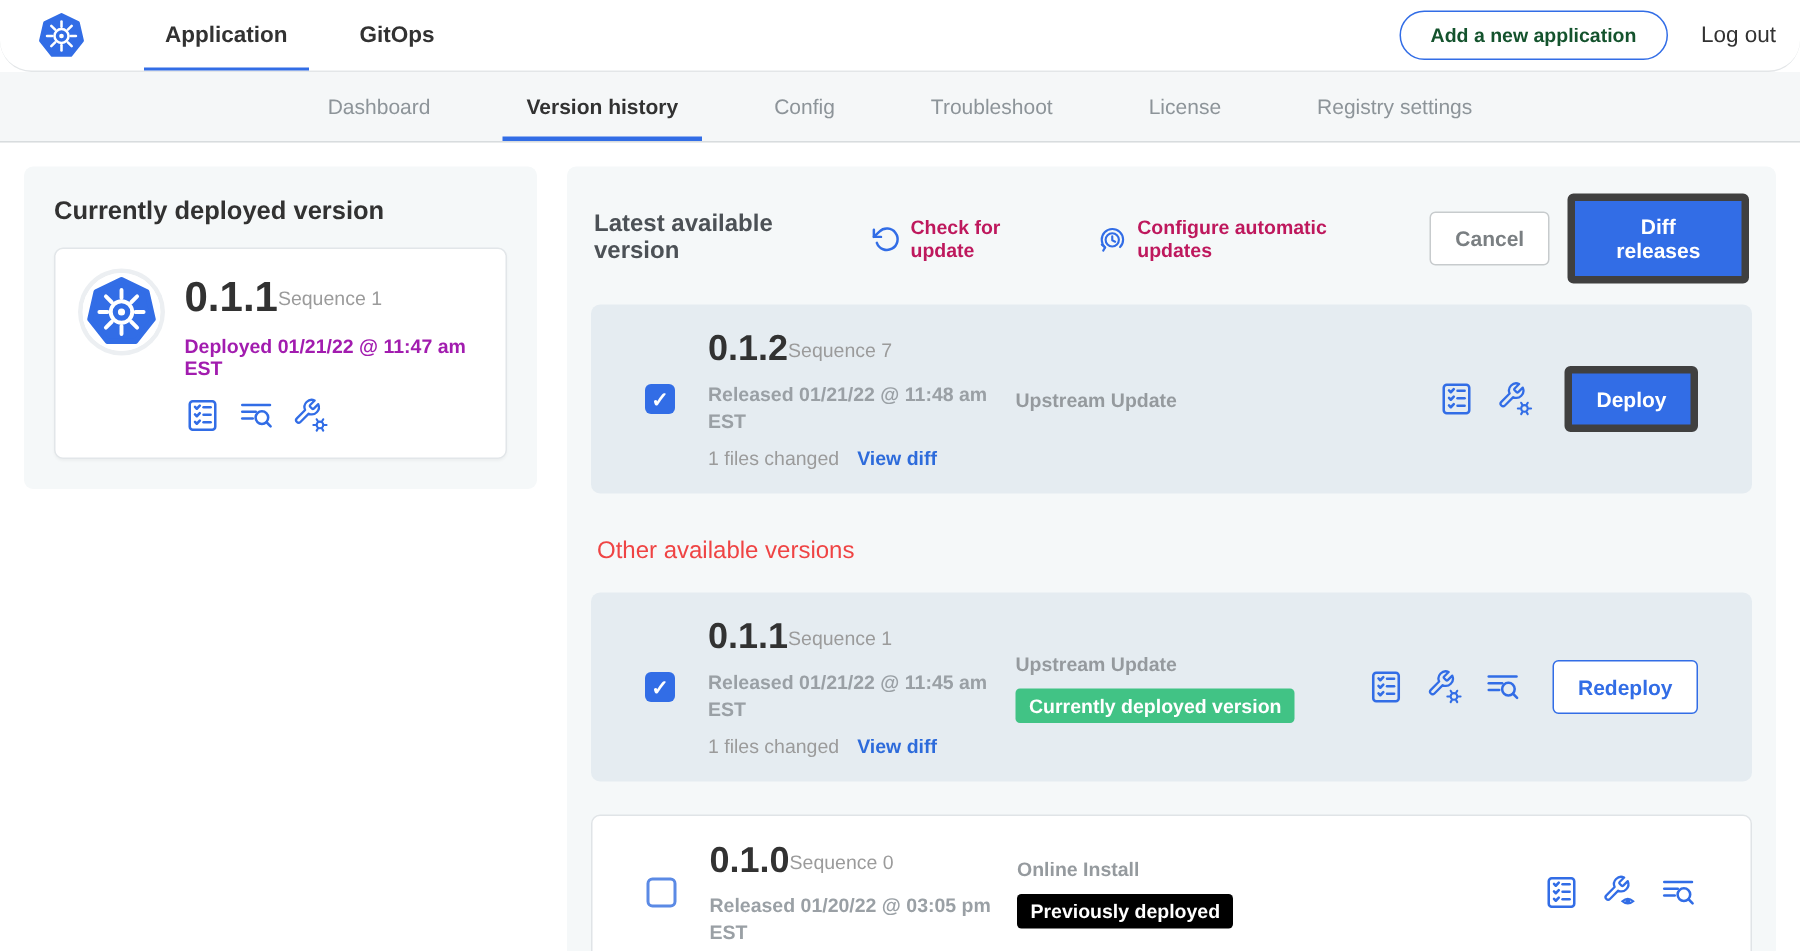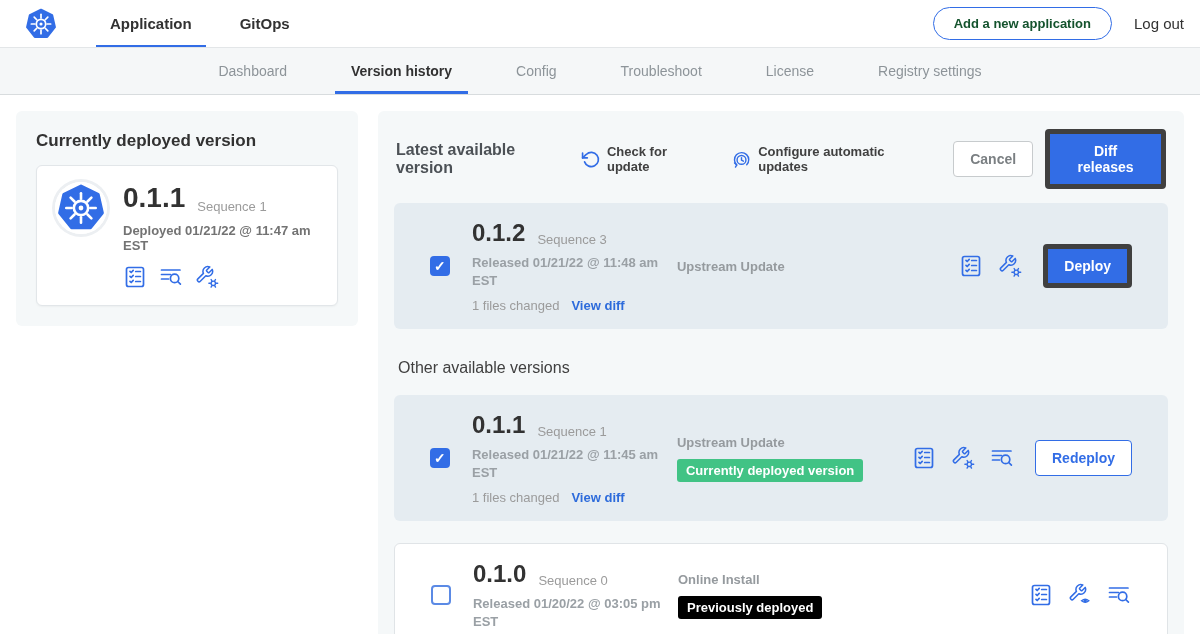--- a/index.html
+++ b/index.html
@@ -1,20 +1,20 @@
 <!DOCTYPE html>
 <html><head>
 <meta charset="utf-8">
 <style>
   * { margin:0; padding:0; box-sizing:border-box; }
   html,body { width:1200px; height:634px; overflow:hidden; background:#fff;
     font-family:"Liberation Sans", sans-serif; color:#323232; }
 
   
-  .topnav { height:48px; background:#fff; display:flex; align-items:center; padding:0 16px 0 24px; border-bottom:1px solid #e3e6e8; }
+  .topnav { height:48px; background:#fff; display:flex; align-items:center; padding:0 16px 0 24px; border-bottom:1px solid #e3e6e8;border-radius:21px; }
   .logo-wrap { width:34px; height:34px; margin-right:28px; }
   .topnav-tabs { display:flex; height:100%; }
   .top-tab { display:flex; align-items:center; padding:0 24px; font-size:15px; font-weight:600; color:#323232; cursor:pointer; position:relative; }
   .top-tab.active::after { content:""; position:absolute; left:10px; right:10px; bottom:0; height:2px; background:#326de6; }
   .topnav-right { margin-left:auto; display:flex; align-items:center; gap:22px; }
   .pill-btn { border:1px solid #326de6; color:#14532d; background:#fff; border-radius:17px; padding:8px 20px; font-size:13px; font-weight:700; cursor:pointer; font-family:inherit; }
   .logout { font-size:15px; color:#323232; cursor:pointer; }
 
   
   .subnav { height:47px; background:#f5f7f8; border-bottom:1px solid #d8dcde; display:flex; align-items:stretch; justify-content:center; gap:8px; }
@@ -22,32 +22,32 @@
   .sub-tab.active { color:#323232; font-weight:600; }
   .sub-tab.active::after { content:""; position:absolute; left:12px; right:12px; bottom:0; height:3px; background:#326de6; }
 
   
   .main { display:flex; padding:16px; gap:20px; align-items:flex-start; }
 
   .left-card { width:397px; background:#f5f8f9; border-radius:6px; padding:20px; }
   .left-card h2 { font-size:17px; font-weight:700; color:#323232; }
   .deployed-box { margin-top:14px; background:#fff; border:1px solid #e2e6e9; box-shadow:0 1px 2px rgba(0,0,0,.04); border-radius:6px; padding:16px 18px; display:flex; gap:16px; }
   .k8s-big { width:52px; height:52px; flex:none; border-radius:50%; box-shadow:0 0 0 3px #eceff2; }
-  .ver-line { display:flex; align-items:flex-end; gap:12px; }
+  .ver-line { display:flex; align-items:center; }
   .ver-big { font-size:28px; font-weight:700; color:#323232; }
   .seq { font-size:13px; color:#9b9b9b; }
-  .deployed-at { font-size:13px; font-weight:700; color:#737373; margin-top:9px; }
+  .deployed-at { font-size:13px; font-weight:700; color:#a21caf; margin-top:9px; }
   .icon-row { display:flex; gap:12px; margin-top:12px; align-items:center; }
   .icn { width:24px; height:24px; color:#326de6; cursor:pointer; flex:none; }
   .icn svg { width:100%; height:100%; }
 
   .right-panel { flex:1; background:#f5f8f9; border-radius:6px; padding:16px 16px 18px 16px; }
   .panel-head { display:flex; align-items:center; margin:2px 2px 14px 2px; }
   .panel-title { font-size:16px; font-weight:600; color:#4c5156; margin-right:14px; }
-  .blue-link { display:flex; align-items:center; gap:7px; color:#404040; font-size:13px; font-weight:700; cursor:pointer; margin-right:26px; }
+  .blue-link { display:flex; align-items:center; gap:7px; color:#be185d; font-size:13px; font-weight:700; cursor:pointer; margin-right:26px; }
   .blue-link .icn { width:19px; height:19px; }
   .head-spacer { flex:1; }
   .btn { font-family:inherit; font-size:14px; font-weight:700; border-radius:4px; padding:9px 16px; cursor:pointer; }
   .btn-cancel { background:#fff; border:1px solid #c7cbcd; color:#7a7f82; margin-right:12px; }
   .btn-primary { background:#326de6; border:5px solid #404040; color:#fff; }
   .btn-secondary { background:#fff; border:1px solid #326de6; color:#326de6; }
 
   .vrow { border-radius:6px; padding:16px 36px; display:flex; align-items:center; }
   .vrow.selected { background:#e5ecf1; }
   .vrow.plain { background:#fff; border:1px solid #e0e4e7; }
@@ -60,21 +60,21 @@
   .released { font-size:13px; font-weight:700; color:#9aa0a5; margin-top:7px; line-height:1.35; }
   .files-line { font-size:13px; color:#9b9b9b; margin-top:9px; display:flex; gap:12px; }
   .view-diff { color:#2d6bdb; font-weight:700; cursor:pointer; }
   .srccol { width:235px; flex:none; }
   .src-label { font-size:13px; font-weight:700; color:#959a9e; }
   .badge { display:inline-block; margin-top:9px; font-size:13px; font-weight:700; color:#fff; padding:4px 9px; border-radius:3px; }
   .badge.green { background:#41c385; }
   .badge.gray { background:#000000; }
   .row-actions { margin-left:auto; display:flex; align-items:center; gap:15px; }
   .row-actions .btn { margin-left:6px; }
-  .other-label { font-size:16px; color:#404040; margin:30px 4px 18px 4px; }
+  .other-label { font-size:16px; color:#ef4444; margin:30px 4px 18px 4px; }
   .gap-after { margin-bottom:4px; }
 </style>
 </head>
 <body>
 
 <svg width="0" height="0" style="position:absolute">
   <defs>
     <symbol id="i-k8s" viewBox="0 0 24 24">
       <circle cx="12" cy="12" r="12" fill="#fff"></circle>
       <polygon points="12,2 19.82,5.77 21.75,14.23 16.34,21.01 7.66,21.01 2.25,14.23 4.18,5.77" fill="#326de6" stroke="#326de6" stroke-width="1.6" stroke-linejoin="round"></polygon>
@@ -238,21 +238,21 @@
       <span class="head-spacer"></span>
       <button class="btn btn-cancel">Cancel</button>
       <button class="btn btn-primary">Diff releases</button>
     </div>
 
     <div class="vrow selected gap-after">
       <span class="checkbox checked"></span>
       <div class="vcol">
         <div class="ver-line">
           <span class="ver-big">0.1.2</span>
-          <span class="seq">Sequence 3</span>
+          <span class="seq">Sequence 7</span>
         </div>
         <div class="released">Released 01/21/22 @ 11:48 am EST</div>
         <div class="files-line">
           <span>1 files changed</span>
           <span class="view-diff">View diff</span>
         </div>
       </div>
       <div class="srccol">
         <div class="src-label">Upstream Update</div>
       </div>

